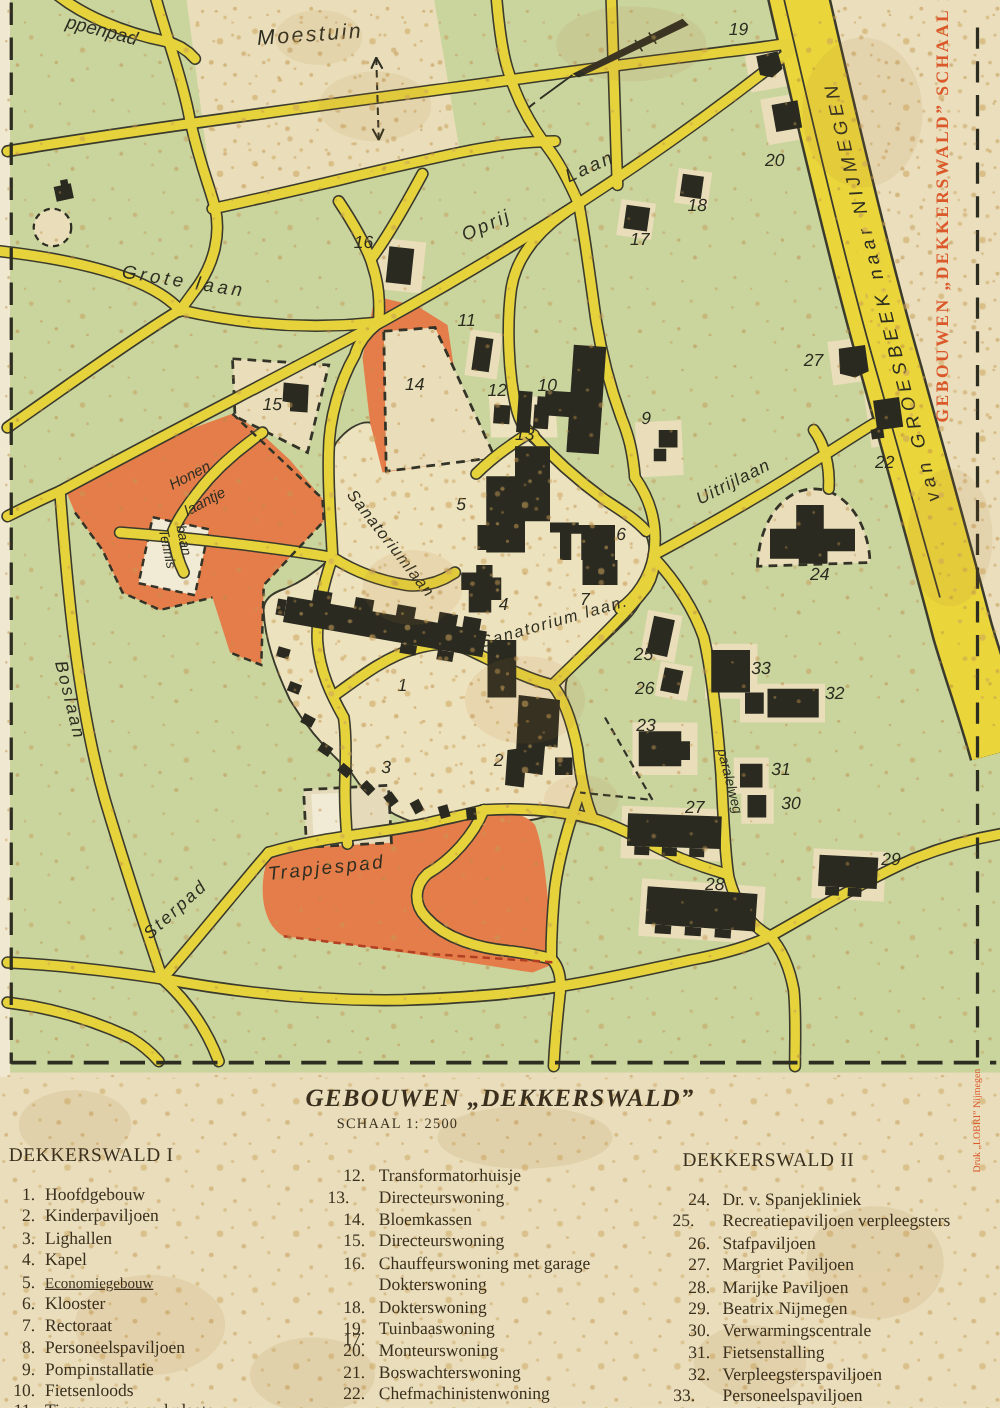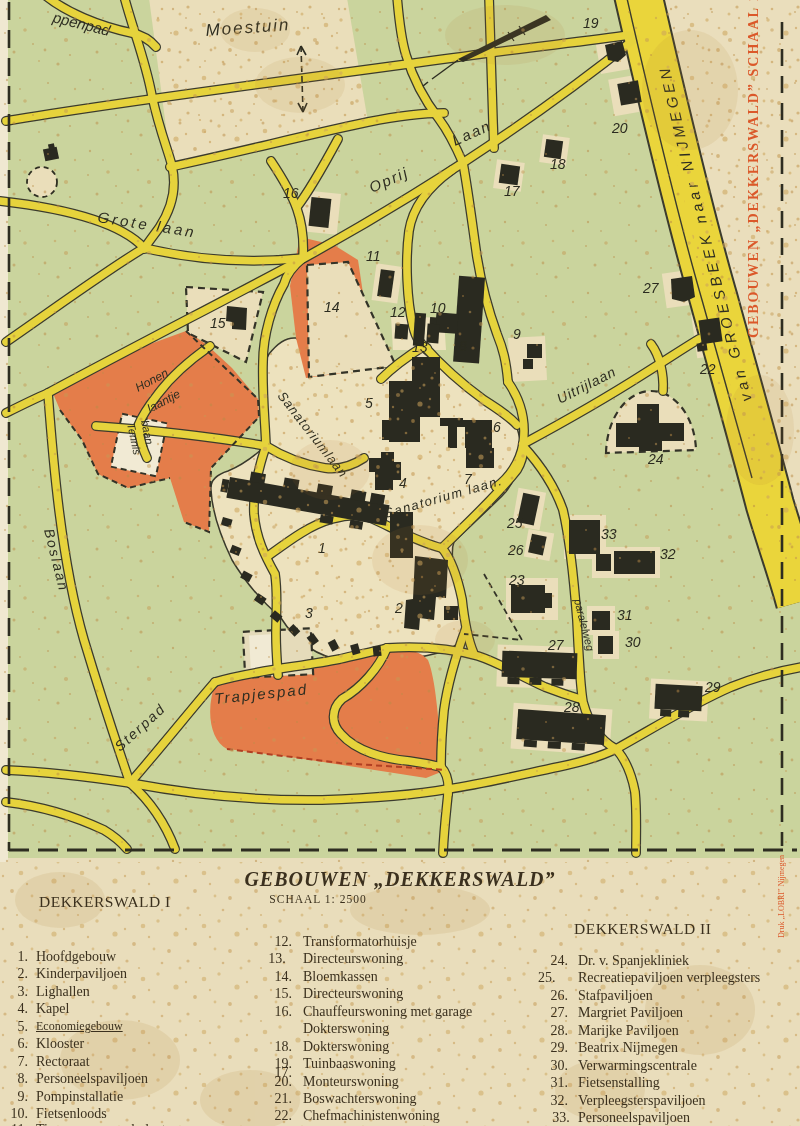--- a/index.html
+++ b/index.html
@@ -579,23 +579,23 @@
 </pattern>
     </defs>
 </svg>
 
 <div class="leg" style="left:777px;top:938px;color:#dd5529;font-size:8px;transform:rotate(-90deg);transform-origin:top left;">Druk „LOBRI” Nijmegen</div>
 
 <div class="leg" style="left:0;top:868px;width:800px;text-align:center;font-size:20px;font-style:italic;font-weight:bold;letter-spacing:1px;">GEBOUWEN „DEKKERSWALD”</div>
 
 <div class="leg" style="left:0;top:893px;width:636px;text-align:center;font-size:11.5px;letter-spacing:1px;">SCHAAL 1: 2500</div>
 
-<div class="leg" style="left:7px;top:893px;font-size:15.5px;letter-spacing:0.5px;margin-left:32px;">DEKKERSWALD I</div>
-
-<div class="leg" style="left:546px;top:920px;font-size:15.5px;letter-spacing:0.5px;margin-left:28px;">DEKKERSWALD II</div>
+<div class="leg" style="left:7px;top:916px;font-size:15.5px;letter-spacing:0.5px;">DEKKERSWALD I</div>
+
+<div class="leg" style="left:546px;top:920px;font-size:15.5px;letter-spacing:0.5px;">DEKKERSWALD II</div>
 
 <div class="leg" style="left:0px;top:949px;width:28px;text-align:right;font-size:14px;">1.</div>
 <div class="leg" style="left:36px;top:949px;font-size:14px;">Hoofdgebouw</div>
 <div class="leg" style="left:0px;top:966px;width:28px;text-align:right;font-size:14px;">2.</div>
 <div class="leg" style="left:36px;top:966px;font-size:14px;">Kinderpaviljoen</div>
 <div class="leg" style="left:0px;top:984px;width:28px;text-align:right;font-size:14px;">3.</div>
 <div class="leg" style="left:36px;top:984px;font-size:14px;">Lighallen</div>
 <div class="leg" style="left:0px;top:1001px;width:28px;text-align:right;font-size:14px;">4.</div>
 <div class="leg" style="left:36px;top:1001px;font-size:14px;">Kapel</div>
 <div class="leg" style="left:0px;top:1019px;width:28px;text-align:right;font-size:14px;">5.</div>
@@ -607,21 +607,21 @@
 <div class="leg" style="left:0px;top:1071px;width:28px;text-align:right;font-size:14px;">8.</div>
 <div class="leg" style="left:36px;top:1071px;font-size:14px;">Personeelspaviljoen</div>
 <div class="leg" style="left:0px;top:1089px;width:28px;text-align:right;font-size:14px;">9.</div>
 <div class="leg" style="left:36px;top:1089px;font-size:14px;">Pompinstallatie</div>
 <div class="leg" style="left:0px;top:1106px;width:28px;text-align:right;font-size:14px;">10.</div>
 <div class="leg" style="left:36px;top:1106px;font-size:14px;">Fietsenloods</div>
 <div class="leg" style="left:0px;top:1122px;width:28px;text-align:right;font-size:14px;">11.</div>
 <div class="leg" style="left:36px;top:1122px;font-size:14px;">Timmermanswerkplaats</div>
 <div class="leg" style="left:262px;top:934px;width:30px;text-align:right;font-size:14px;">12.</div>
 <div class="leg" style="left:303px;top:934px;font-size:14px;">Transformatorhuisje</div>
-<div class="leg" style="left:262px;top:951px;width:30px;text-align:center;font-size:14px;">13.</div>
+<div class="leg" style="left:262px;top:951px;width:30px;text-align:left;font-size:14px;">13.</div>
 <div class="leg" style="left:303px;top:951px;font-size:14px;">Directeurswoning</div>
 <div class="leg" style="left:262px;top:969px;width:30px;text-align:right;font-size:14px;">14.</div>
 <div class="leg" style="left:303px;top:969px;font-size:14px;">Bloemkassen</div>
 <div class="leg" style="left:262px;top:986px;width:30px;text-align:right;font-size:14px;">15.</div>
 <div class="leg" style="left:303px;top:986px;font-size:14px;">Directeurswoning</div>
 <div class="leg" style="left:262px;top:1004px;width:30px;text-align:right;font-size:14px;">16.</div>
 <div class="leg" style="left:303px;top:1004px;font-size:14px;">Chauffeurswoning met garage</div>
 <div class="leg" style="left:262px;top:1021px;width:30px;text-align:right;font-size:14px;margin-top:44px;">17.</div>
 <div class="leg" style="left:303px;top:1021px;font-size:14px;">Dokterswoning</div>
 <div class="leg" style="left:262px;top:1039px;width:30px;text-align:right;font-size:14px;">18.</div>
@@ -645,16 +645,16 @@
 <div class="leg" style="left:538px;top:1023px;width:30px;text-align:right;font-size:14px;">28.</div>
 <div class="leg" style="left:578px;top:1023px;font-size:14px;text-align:right;">Marijke Paviljoen</div>
 <div class="leg" style="left:538px;top:1040px;width:30px;text-align:right;font-size:14px;">29.</div>
 <div class="leg" style="left:578px;top:1040px;font-size:14px;">Beatrix Nijmegen</div>
 <div class="leg" style="left:538px;top:1058px;width:30px;text-align:right;font-size:14px;">30.</div>
 <div class="leg" style="left:578px;top:1058px;font-size:14px;">Verwarmingscentrale</div>
 <div class="leg" style="left:538px;top:1075px;width:30px;text-align:right;font-size:14px;">31.</div>
 <div class="leg" style="left:578px;top:1075px;font-size:14px;">Fietsenstalling</div>
 <div class="leg" style="left:538px;top:1093px;width:30px;text-align:right;font-size:14px;">32.</div>
 <div class="leg" style="left:578px;top:1093px;font-size:14px;">Verpleegsterspaviljoen</div>
-<div class="leg" style="left:546px;top:1110px;width:30px;text-align:center;font-size:14px;">33.</div>
+<div class="leg" style="left:526px;top:1110px;width:30px;text-align:right;font-size:14px;">33.</div>
 <div class="leg" style="left:578px;top:1110px;font-size:14px;">Personeelspaviljoen</div>
 
 <div style="position:absolute;left:0;top:0;width:800px;height:1126px;background:rgba(198,160,88,0.05);pointer-events:none;"></div>
 
 </body></html>

